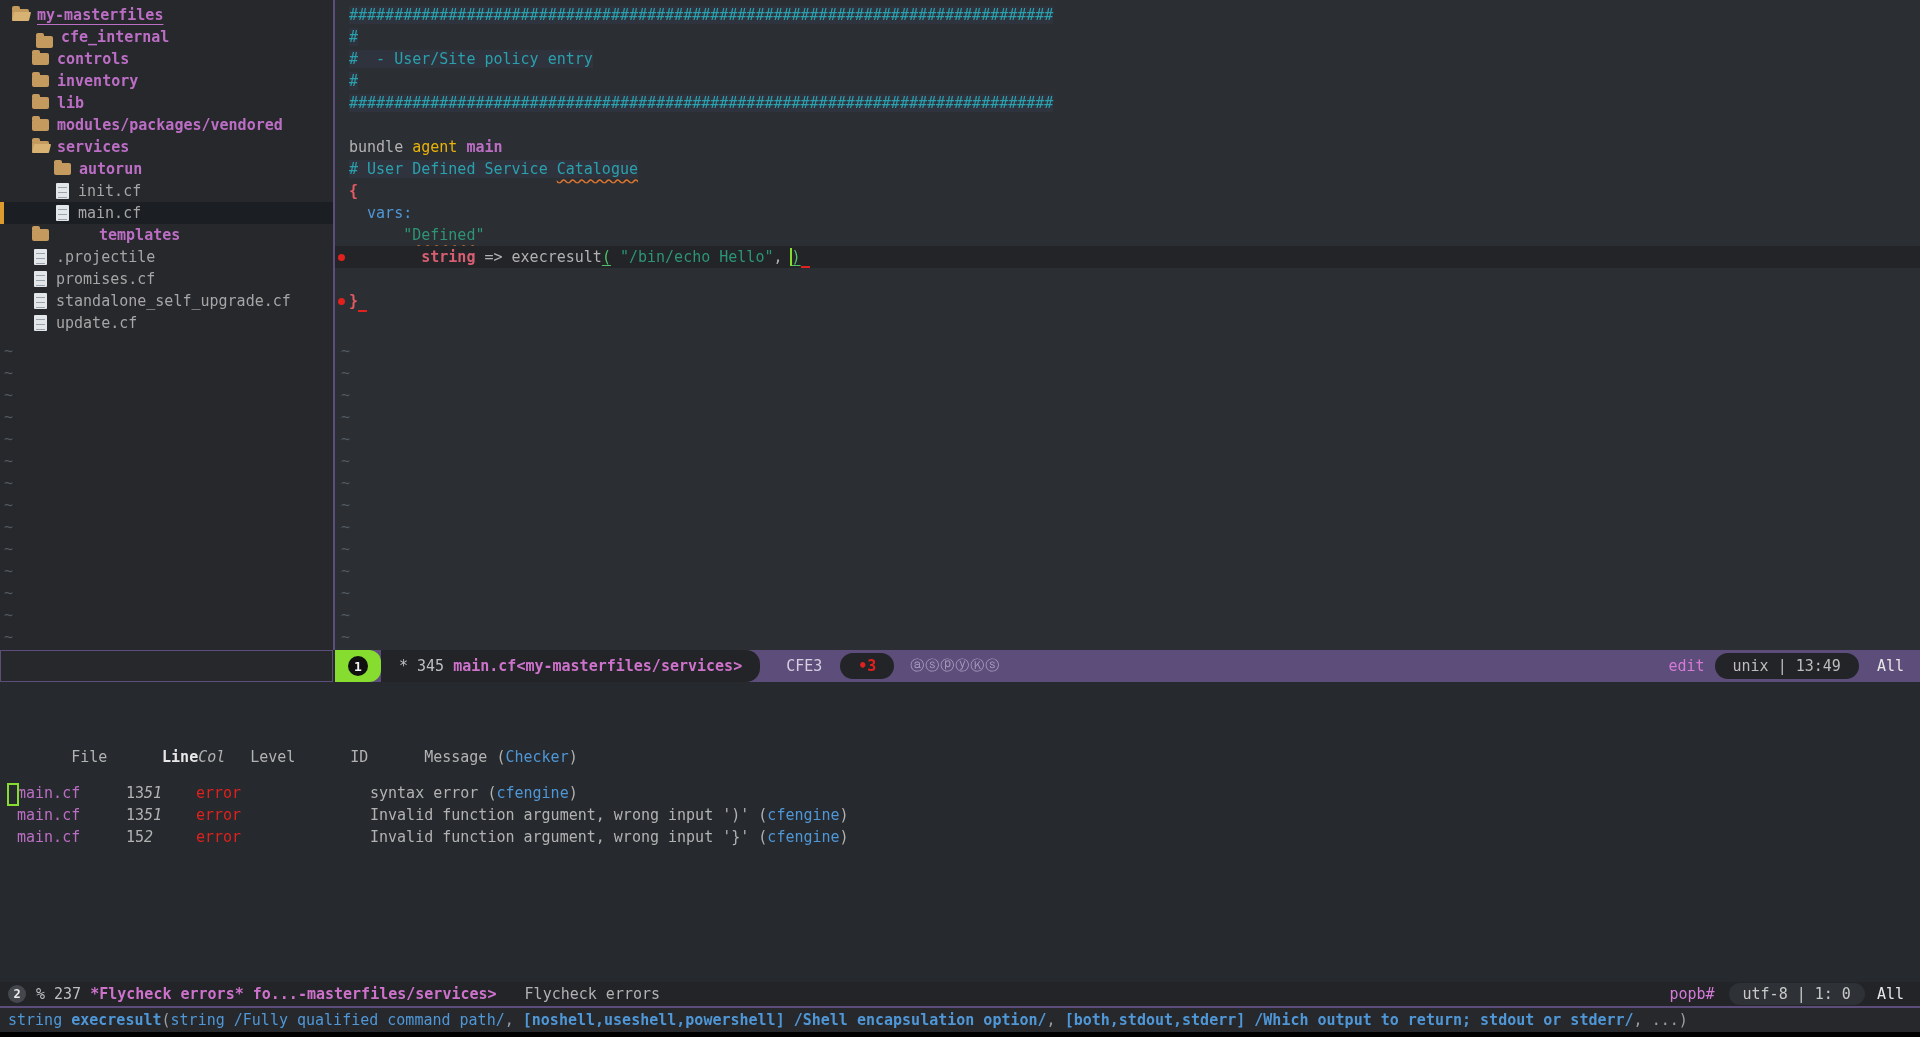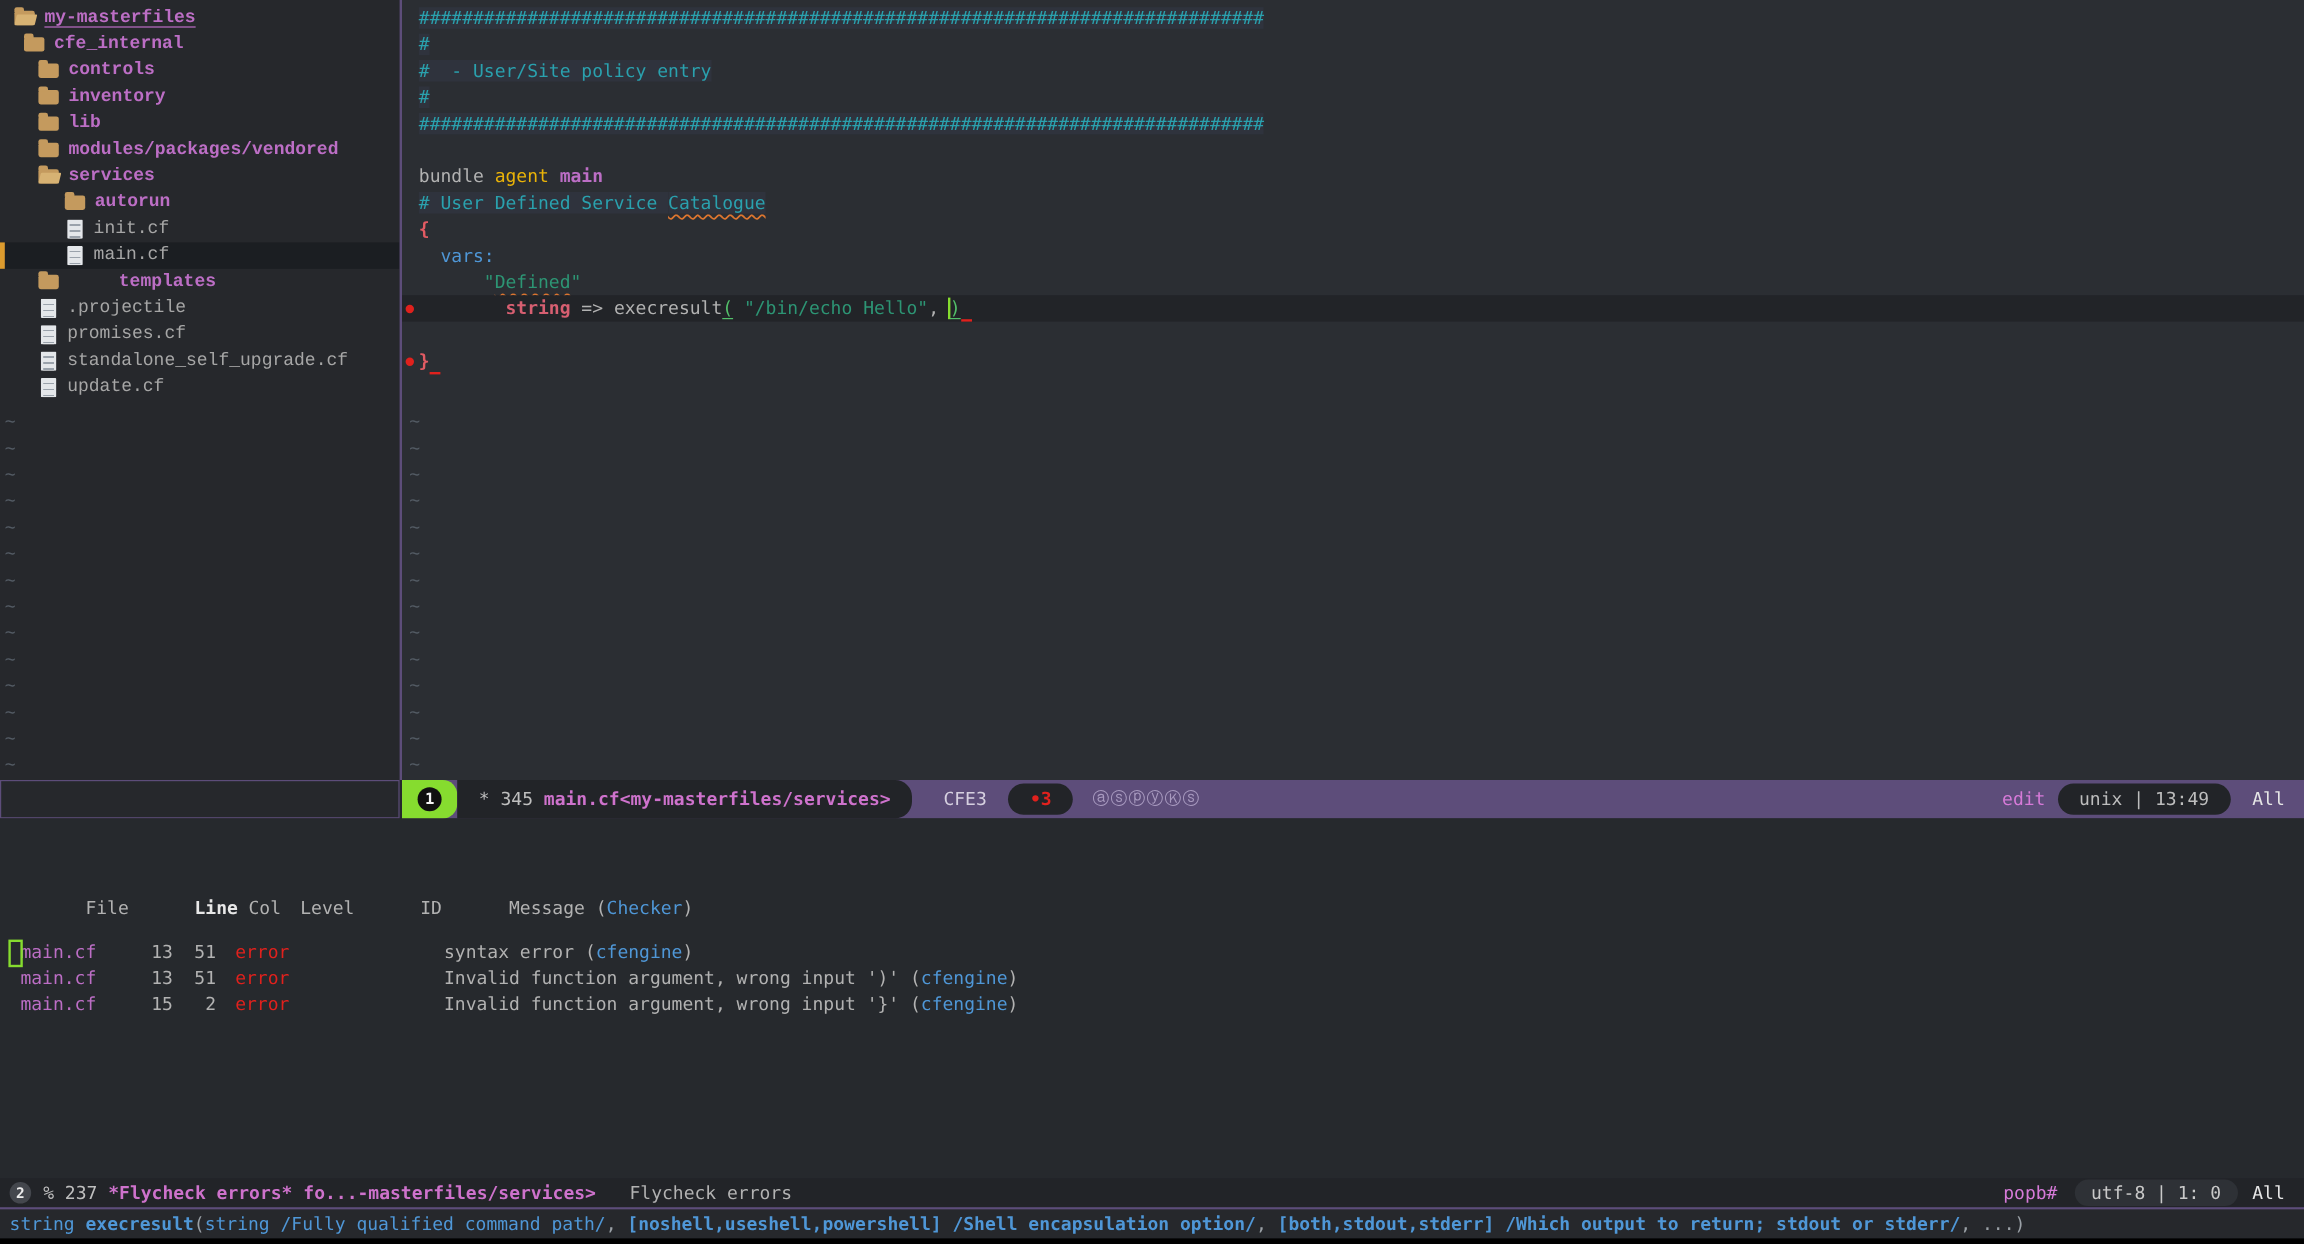--- a/index.html
+++ b/index.html
@@ -13,21 +13,21 @@
            border:1px solid #5d4d7a;box-sizing:border-box;}
   #ml-main{position:absolute;left:335px;top:650px;right:0;height:32px;background:#5d4d7a;
            display:flex;align-items:center;color:#cfc8dd;}
   #flycheck{position:absolute;left:0;top:682px;width:100%;height:300px;background:#26292d;}
   #ml-bottom{position:absolute;left:0;top:982px;width:100%;height:24px;background:#222428;
              border-bottom:2px solid #5d4d7a;display:flex;align-items:center;}
   #echo{position:absolute;left:0;top:1008px;width:100%;height:24px;background:#26282c;
         line-height:24px;padding-left:8px;white-space:pre;box-sizing:border-box;}
   #black-strip{position:absolute;left:0;top:1032px;width:100%;height:5px;background:#000;}
   
-  #tree{padding-top:4px;font-family:Liberation Mono, monospace;}
+  #tree{padding-top:4px;}
   .trow{position:relative;height:22px;line-height:22px;white-space:pre;display:flex;align-items:center;}
   .trow.sel{background:#1b1e22;}
   .trow.sel::before{content:'';position:absolute;left:0;top:0;width:4px;height:22px;background:#dc9b2e;}
   .dico{display:inline-block;width:17px;height:12px;background:#c49a5e;border-radius:2px;
         margin-right:8px;position:relative;flex:none;}
   .dico::before{content:'';position:absolute;left:0;top:-3px;width:8px;height:4px;background:#c49a5e;
         border-radius:2px 2px 0 0;}
   .dico.open::after{content:'';position:absolute;left:1px;top:3px;width:17px;height:9px;background:#d7b273;
         transform:skewX(-14deg);border-radius:1px;}
   .fico{display:inline-block;width:13px;height:16px;background:#e4e7ea;border-radius:1px;
@@ -80,42 +80,42 @@
          font-weight:bold;display:flex;align-items:center;justify-content:center;margin:0 10px 0 8px;flex:none;}
   .mm2{color:#b2b2b2;margin-left:28px;}
   .pill2{background:#2e3136;border-radius:12px;height:22px;line-height:22px;padding:0 14px;
          color:#c9c9c9;white-space:pre;flex:none;margin-left:10px;}
   
   #flycheck{white-space:pre;}
   .fhead,.frow{position:relative;height:22px;line-height:22px;padding-left:17px;color:#b2b2b2;}
   #fly-header{padding-top:6px;}
   .c-file{display:inline-block;width:87px;}
   .c-line{display:inline-block;width:40px;text-align:right;}
-  .c-col{display:inline-block;width:36px;text-align:right;}
+  .c-col{display:inline-block;width:36px;font-style:italic;}
   .c-level{display:inline-block;width:116px;padding-left:16px;box-sizing:border-box;}
   .c-id{display:inline-block;width:74px;}
   .hb{color:#e8e8e8;font-weight:bold;}
   .fname{color:#bc6ec5;}
   .lvl-error{color:#e0211d;}
   .chk{color:#4f97d7;}
   .hcursor{position:absolute;left:7px;top:1px;width:8px;height:19px;border:2px solid #86dc2f;}
   
   .b{color:#4f97d7;}
   .bb{color:#4f97d7;font-weight:bold;}
   .g{color:#9aa0a6;}
 </style>
 </head>
 <body>
 
 <div id="app">
 
   <aside id="treemacs">
     <div id="tree">
         <div class="trow" style="padding-left: 12px;"><span class="dico open"></span><span class="dlab root">my-masterfiles</span></div>
-        <div class="trow" style="padding-left: 20px;"><span class="dico"></span><span class="dlab">cfe_internal</span></div>
+        <div class="trow" style="padding-left: 36px; align-items: flex-end;"><span class="dico"></span><span class="dlab">cfe_internal</span></div>
         <div class="trow" style="padding-left: 32px;"><span class="dico"></span><span class="dlab">controls</span></div>
         <div class="trow" style="padding-left: 32px;"><span class="dico"></span><span class="dlab">inventory</span></div>
         <div class="trow" style="padding-left: 32px;"><span class="dico"></span><span class="dlab">lib</span></div>
         <div class="trow" style="padding-left: 32px;"><span class="dico"></span><span class="dlab">modules/packages/vendored</span></div>
         <div class="trow" style="padding-left: 32px;"><span class="dico open"></span><span class="dlab">services</span></div>
         <div class="trow" style="padding-left: 54px;"><span class="dico"></span><span class="dlab">autorun</span></div>
         <div class="trow" style="padding-left: 54px;"><span class="fico"></span><span class="flab">init.cf</span></div>
         <div class="trow sel" style="padding-left: 54px;"><span class="fico"></span><span class="flab">main.cf</span></div>
         <div class="trow" style="padding-left: 32px; gap: 42px;"><span class="dico"></span><span class="dlab">templates</span></div>
         <div class="trow" style="padding-left: 32px;"><span class="fico"></span><span class="flab">.projectile</span></div>

